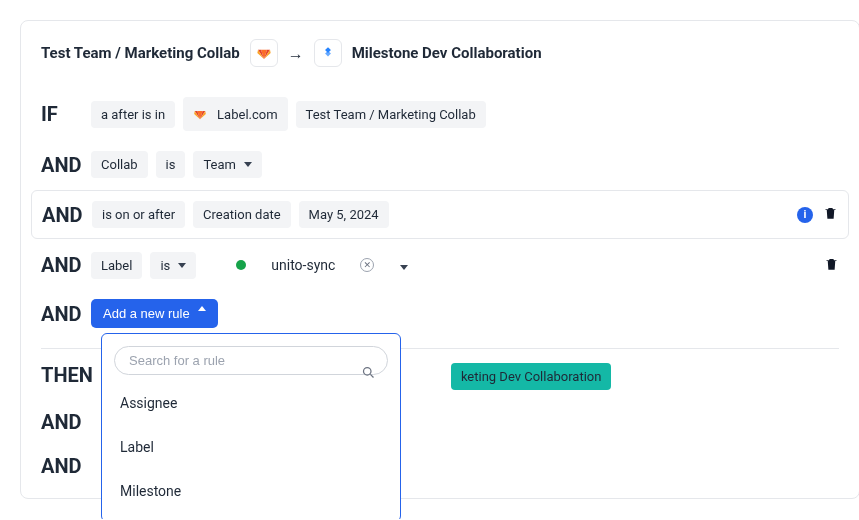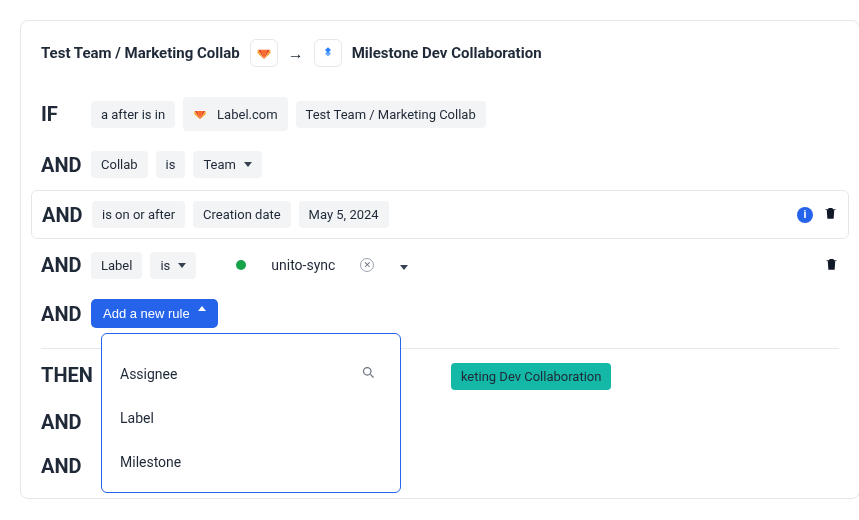--- a/index.html
+++ b/index.html
@@ -293,20 +293,21 @@
 
   <div class="row" style="position:relative;">
     <span class="keyword">AND</span>
     <button class="add-btn">
       <span>Add a new rule</span>
       <span class="chevron-up-white"></span>
     </button>
 
     <div class="dropdown">
       <div class="search-wrap" style="position:relative">
+        <input class="search-input" placeholder="Search for a rule" style="">
         <span class="search-icon">
           <svg viewBox="0 0 24 24" fill="none" stroke="#6b7280" stroke-width="2">
               <circle cx="10" cy="10" r="6"></circle>
               <line x1="15" y1="15" x2="20" y2="20"></line>
             </svg>
         </span>
       </div>
       <div class="menu-item">Assignee</div>
       <div class="menu-item">Label</div>
       <div class="menu-item">Milestone</div>

